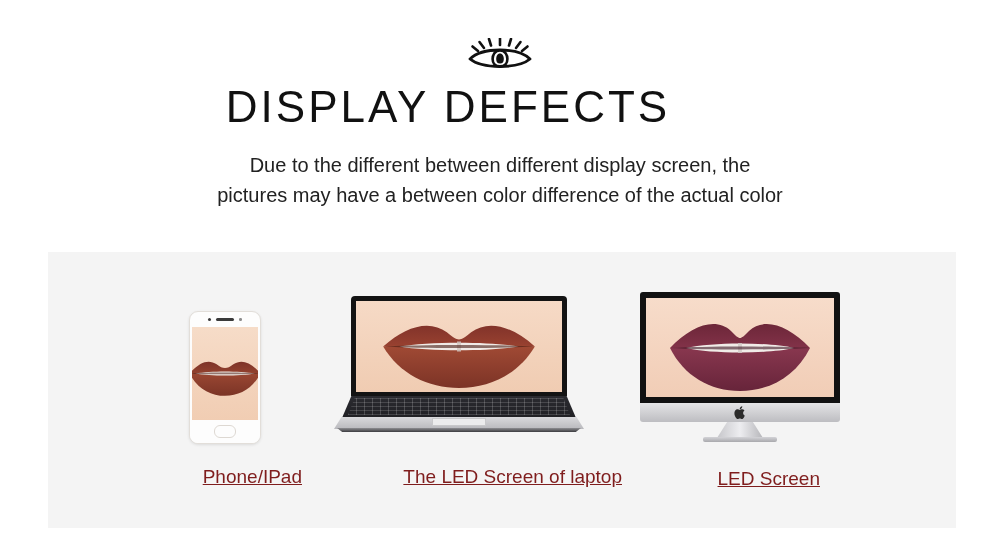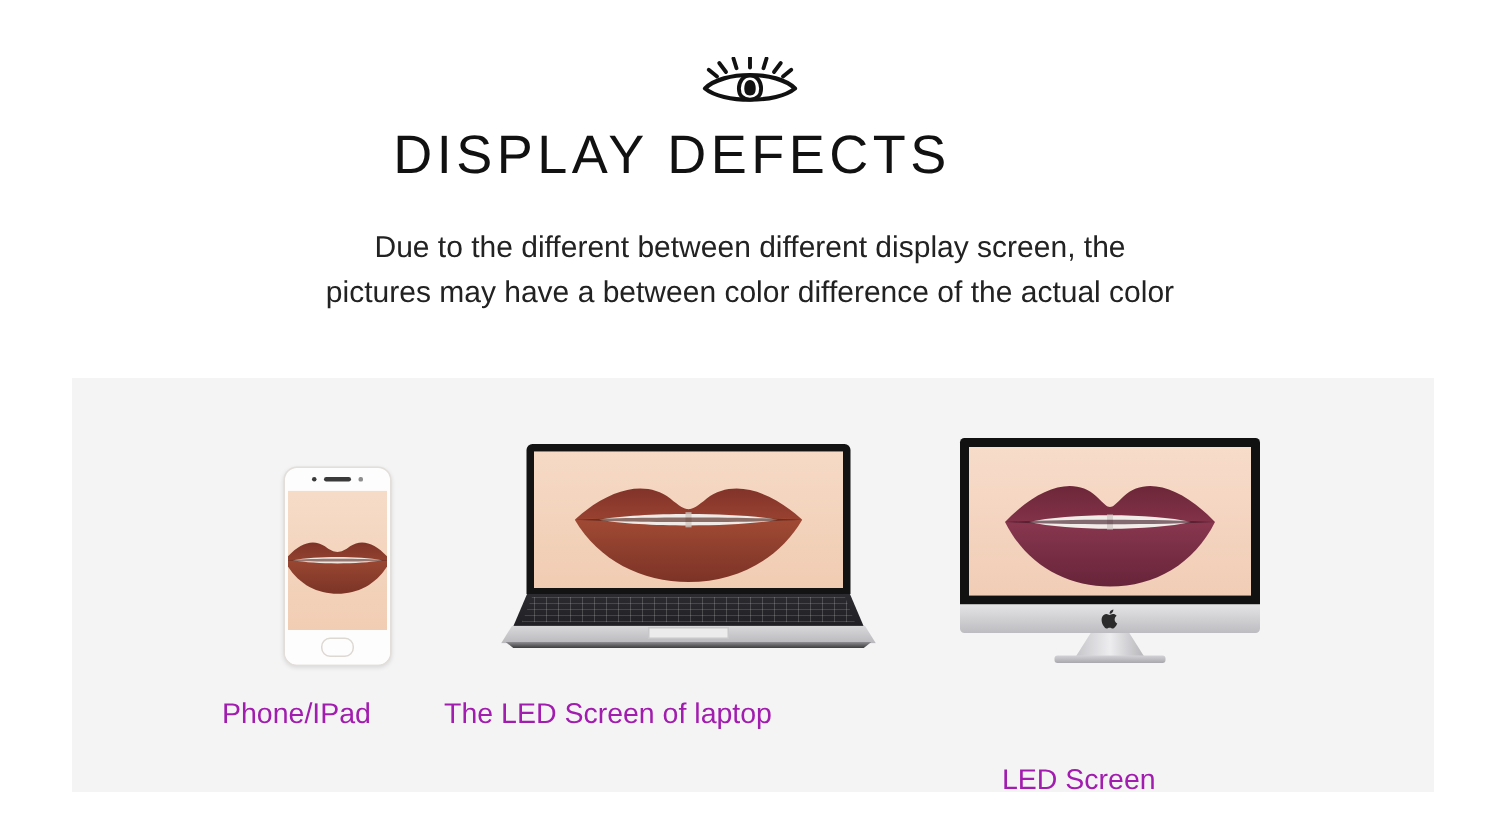--- a/index.html
+++ b/index.html
@@ -29,21 +29,21 @@
     transform: translateX(-50%);
     width: 72px;
     height: 32px;
     line-height: 0;
   }
   .page-title {
     position: absolute;
     left: 0;
     top: 82px;
     width: 896px;
-    font-size: 36px;
+    font-size: 44px;
     font-weight: 300;
     letter-spacing: 3.0px;
     color: #111111;
     font-family: "Liberation Sans", sans-serif;
     white-space: nowrap;
   }
   .subtitle {
     position: absolute;
     left: 50%;
     top: 150px;
@@ -65,25 +65,26 @@
     height: 276px;
     background: #f4f4f4;
   }
 
   
   .device {
     position: absolute;
   }
   .device-label {
     position: absolute;
-    text-align: left;
-    color: #a21caf;
+    text-align: right;
+    color: #7f1d1d;
     font-size: 19px;
     font-family: "Liberation Sans", sans-serif;
     white-space: nowrap;
+    text-decoration: underline;
   }
 
   
   .phone {
     left: 189px;
     top: 311px;
     width: 72px;
     height: 133px;
   }
   .phone-body {
@@ -452,15 +453,15 @@
                  c-1-.1-1.95.58-2.45.58-.5 0-1.28-.57-2.1-.55-1.08.02-2.07.63-2.63 1.6
                  -1.12 1.95-.29 4.83.8 6.41.54.78 1.18 1.65 2.02 1.62.81-.03 1.12-.52 2.1-.52
                  .98 0 1.26.52 2.12.5.88-.01 1.43-.79 1.96-1.57.62-.9.87-1.77.88-1.81
                  -.02-.01-1.69-.65-1.7-2.6z M7.6 3.3c.44-.54.74-1.28.66-2.03
                  -.64.03-1.41.43-1.86.96-.4.47-.76 1.23-.66 1.96.71.05 1.43-.36 1.86-.89z" fill="#2b2b2b"></path>
       </svg>
     </div>
     <div class="monitor-neck"></div>
     <div class="monitor-stand-base"></div>
   </div>
-  <div class="device-label" style="left:620px; top:216px; width:152px;margin-top:42px;">LED Screen</div>
+  <div class="device-label" style="left:620px; top:216px; width:152px;">LED Screen</div>
 
 </div>
 
 </body></html>

